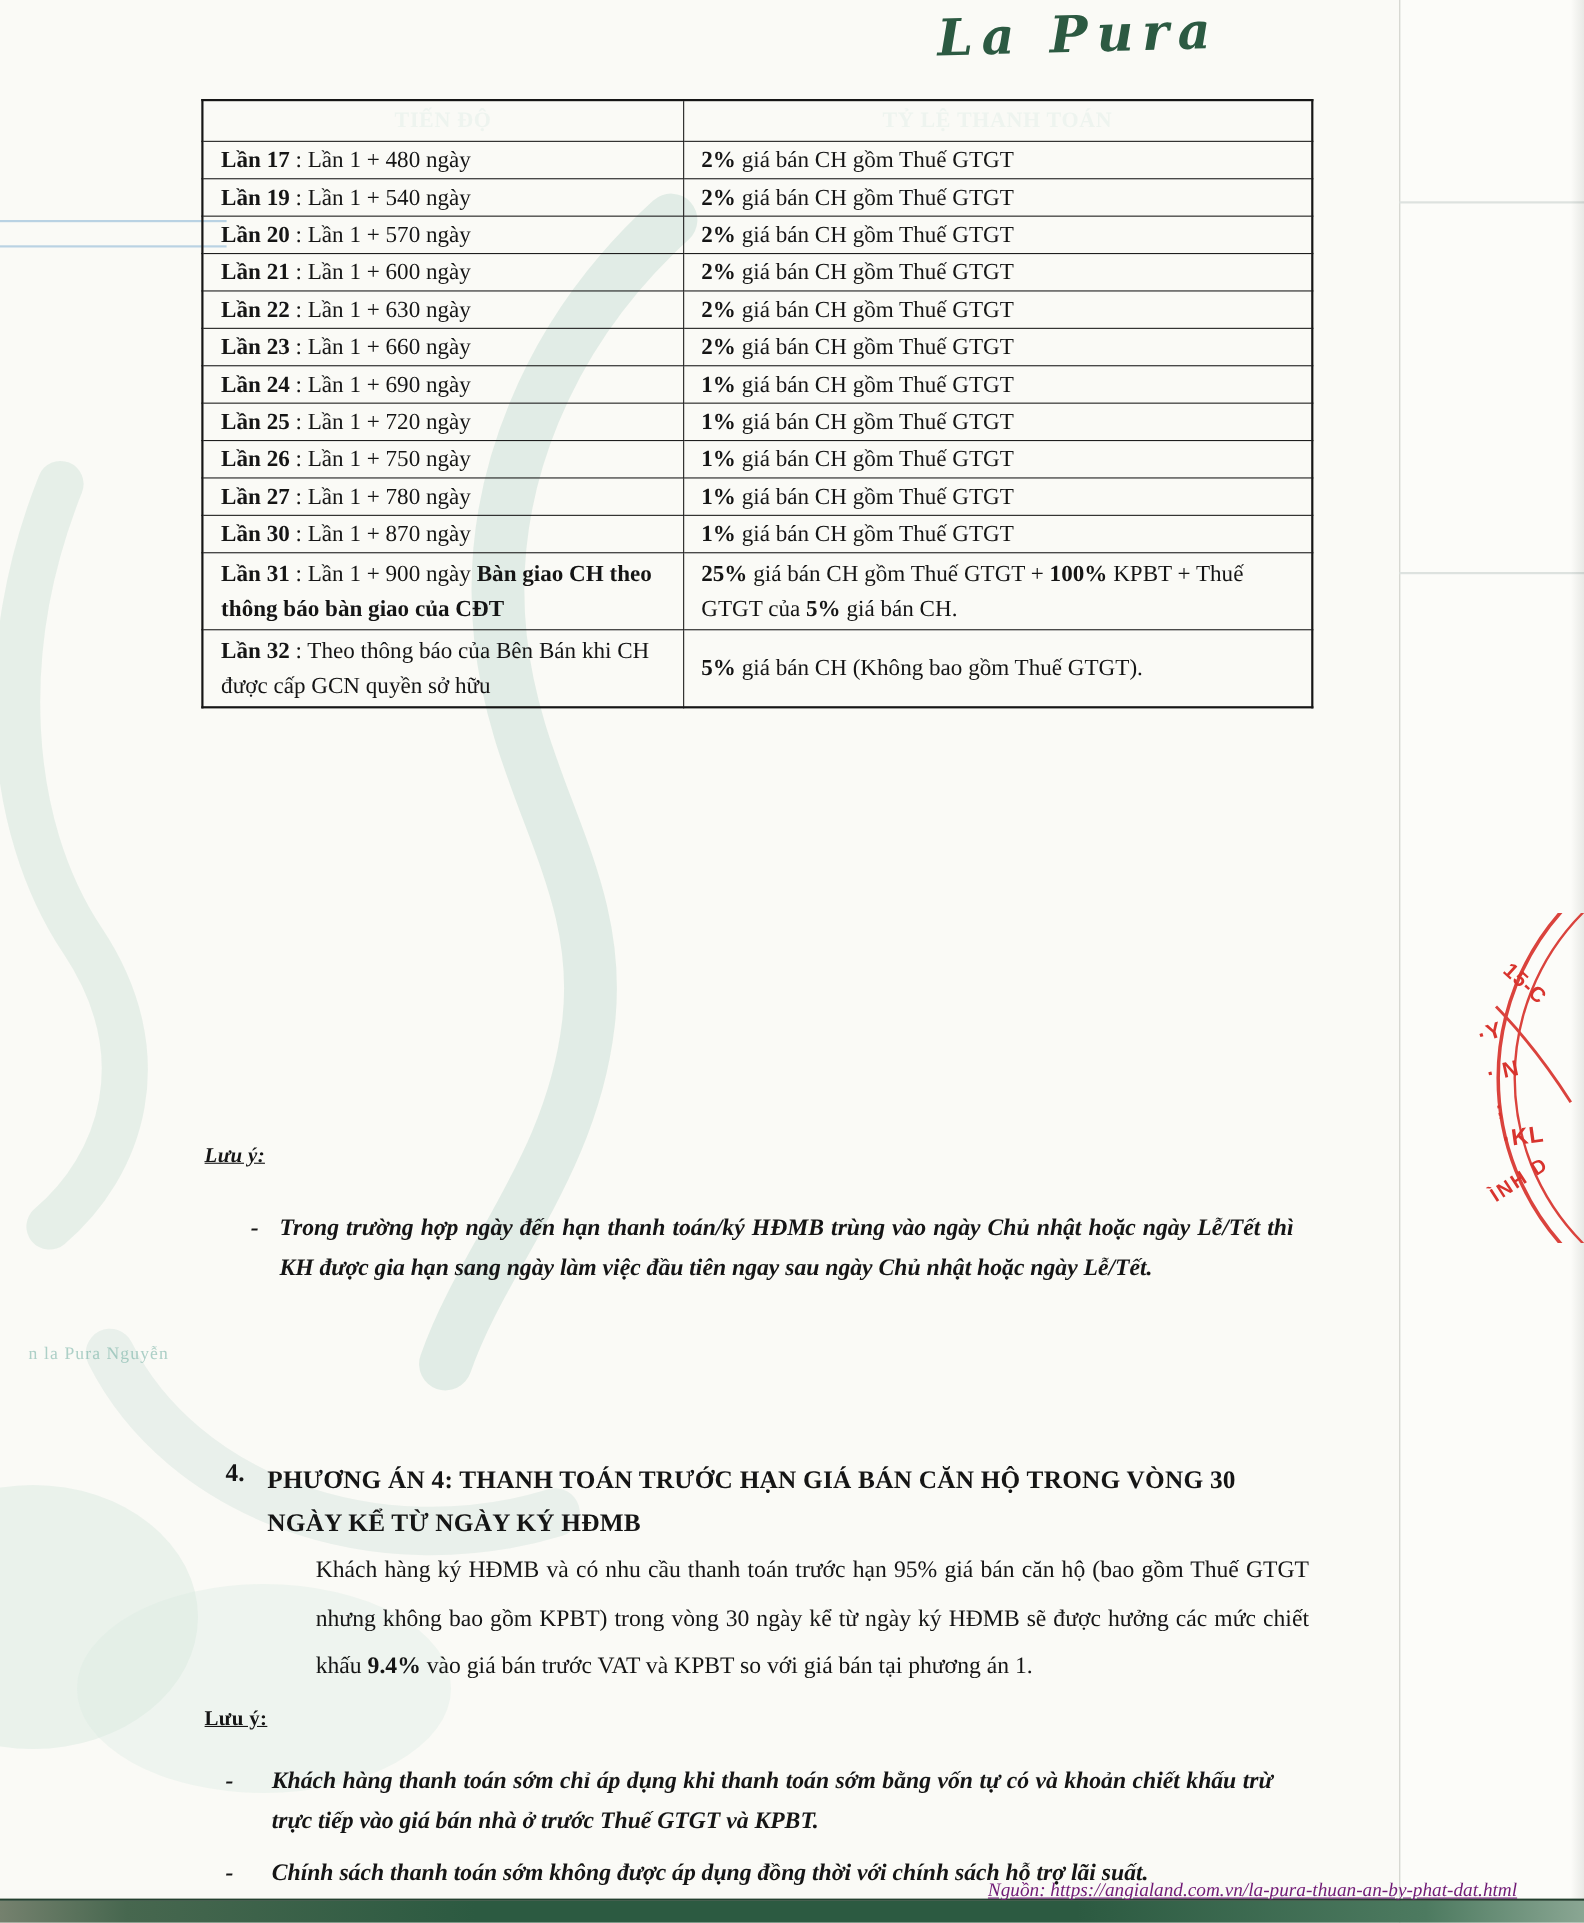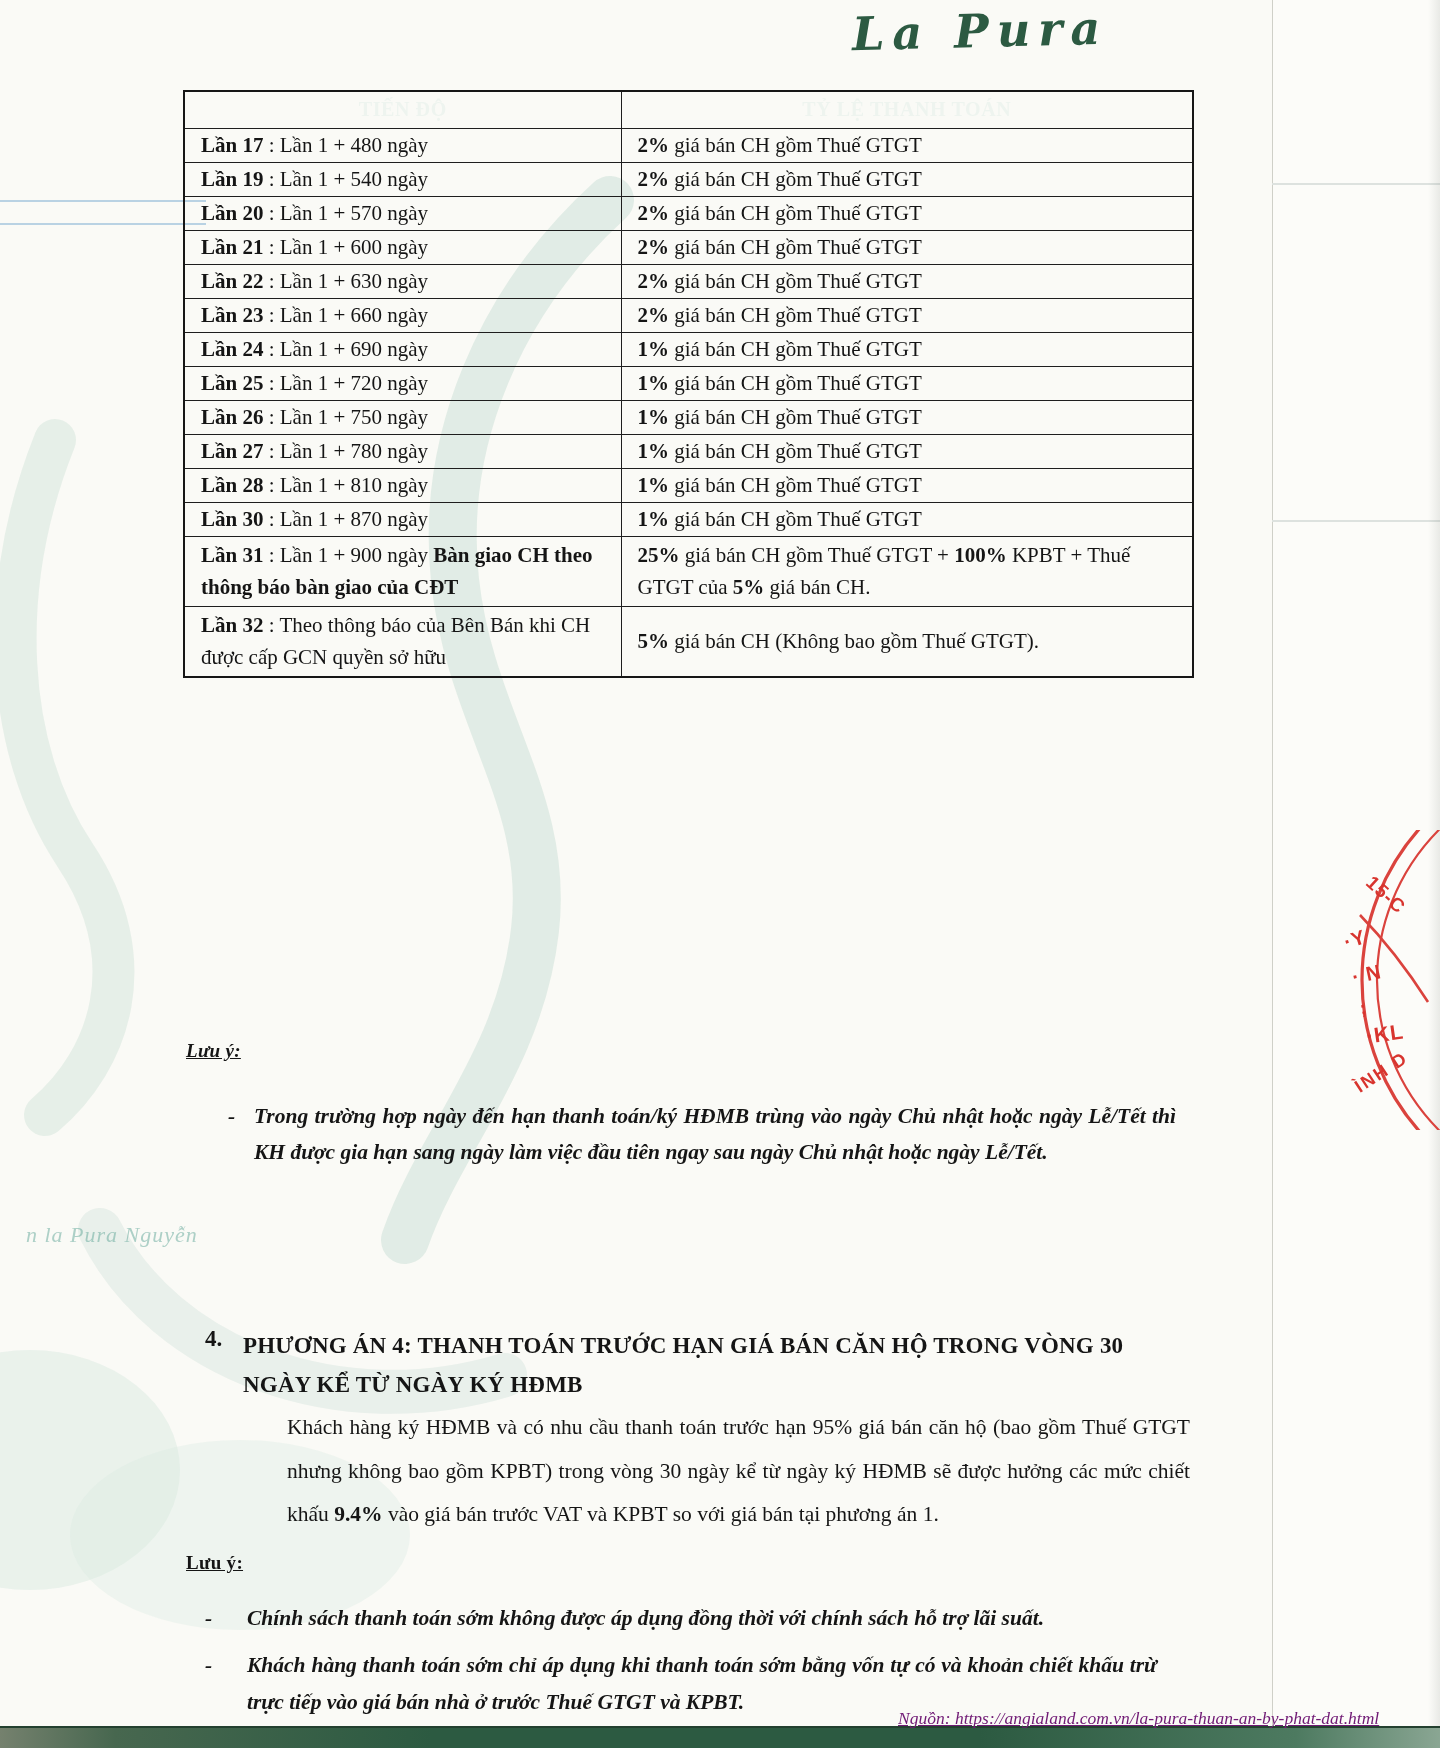--- a/index.html
+++ b/index.html
@@ -10,21 +10,21 @@
     font-family:"Liberation Serif", serif;
     color:#151515;
     overflow:hidden;
   }
   .layer { position:absolute; }
 
   
   #watermark-svg { left:-40px; top:140px; z-index:0; pointer-events:none; }
   .wm-text {
     left:26px; top:1222px; z-index:1;
-    font-style:italic; font-size:22px; letter-spacing:1px;
+    font-size:16px; letter-spacing:1px;
     color:rgba(96,165,152,.5);
   }
 
   
   .scanline { position:absolute; height:1.6px; background:#b9d2e3; z-index:1; }
   #scanline-1 { left:0; top:200px; width:206px; }
   #scanline-2 { left:0; top:223px; width:206px; }
   .right-strip {
     left:1272px; top:0; width:168px; height:1748px; z-index:1;
     background:rgba(253,253,251,.65);
@@ -189,24 +189,20 @@
       </tr>
       <tr>
         <td><span class="b">Lần 26</span><span> : Lần 1 + 750 ngày</span></td>
         <td><span class="b">1%</span><span> giá bán CH gồm Thuế GTGT</span></td>
       </tr>
       <tr>
         <td><span class="b">Lần 27</span><span> : Lần 1 + 780 ngày</span></td>
         <td><span class="b">1%</span><span> giá bán CH gồm Thuế GTGT</span></td>
       </tr>
       <tr>
-        <td><span class="b">Lần 28</span><span> : Lần 1 + 810 ngày</span></td>
-        <td><span class="b">1%</span><span> giá bán CH gồm Thuế GTGT</span></td>
-      </tr>
-      <tr>
         <td><span class="b">Lần 30</span><span> : Lần 1 + 870 ngày</span></td>
         <td><span class="b">1%</span><span> giá bán CH gồm Thuế GTGT</span></td>
       </tr>
       <tr class="tall">
         <td><span class="b">Lần 31</span><span> : Lần 1 + 900 ngày </span><span class="b">Bàn giao CH theo thông báo bàn giao của CĐT</span></td>
         <td><span class="b">25%</span><span> giá bán CH gồm Thuế GTGT +  </span><span class="b">100%</span><span> KPBT + Thuế GTGT của </span><span class="b">5%</span><span> giá bán CH.</span></td>
       </tr>
       <tr class="tall">
         <td><span class="b">Lần 32</span><span> :  Theo thông báo của Bên Bán khi CH được cấp GCN quyền sở hữu</span></td>
         <td><span class="b">5%</span><span> giá bán CH (Không bao gồm Thuế GTGT).</span></td>
@@ -218,22 +214,22 @@
 <ul id="notes1-list" class="layer notes">
     <li>Trong trường hợp ngày đến hạn thanh toán/ký HĐMB trùng vào ngày Chủ nhật hoặc ngày Lễ/Tết thì KH được gia hạn sang ngày làm việc đầu tiên ngay sau ngày Chủ nhật hoặc ngày Lễ/Tết.</li>
   </ul>
 
 <div class="layer sec4-number">4.</div>
 <div class="layer sec4-title">PHƯƠNG ÁN 4: THANH TOÁN TRƯỚC HẠN GIÁ BÁN CĂN HỘ TRONG VÒNG 30 NGÀY KỂ TỪ NGÀY KÝ HĐMB</div>
 <div class="layer sec4-body"><span>Khách hàng ký HĐMB và có nhu cầu thanh toán trước hạn 95% giá bán căn hộ (bao gồm Thuế GTGT nhưng không bao gồm KPBT) trong vòng 30 ngày kể từ ngày ký HĐMB sẽ được hưởng các mức chiết khấu </span><span class="b">9.4%</span><span> vào giá bán trước VAT và KPBT so với giá bán tại phương án 1.</span></div>
 
 <div id="notes2-heading" class="layer note-heading">Lưu ý:</div>
 <ul id="notes2-list" class="layer notes">
+    <li>Khách hàng thanh toán sớm chỉ áp dụng khi thanh toán sớm bằng vốn tự có và khoản chiết khấu trừ trực tiếp vào giá bán nhà ở trước Thuế GTGT và KPBT.</li>
     <li>Chính sách thanh toán sớm không được áp dụng đồng thời với chính sách hỗ trợ lãi suất.</li>
-    <li>Khách hàng thanh toán sớm chỉ áp dụng khi thanh toán sớm bằng vốn tự có và khoản chiết khấu trừ trực tiếp vào giá bán nhà ở trước Thuế GTGT và KPBT.</li>
   </ul>
 
 <svg id="stamp" class="layer" width="110" height="300" viewBox="0 0 110 300">
   <circle cx="260" cy="150" r="228" fill="none" stroke="#d8342e" stroke-width="3.2"></circle>
   <circle cx="260" cy="150" r="213" fill="none" stroke="#d8342e" stroke-width="2.2"></circle>
   <path d="M 30 85 Q 66 122 98 172" fill="none" stroke="#d8342e" stroke-width="2.6"></path>
 </svg>
 <div id="stamp-frag-0" class="stamp-frag">15-C</div>
 <div id="stamp-frag-1" class="stamp-frag">·Y</div>
 <div id="stamp-frag-2" class="stamp-frag">· N</div>

